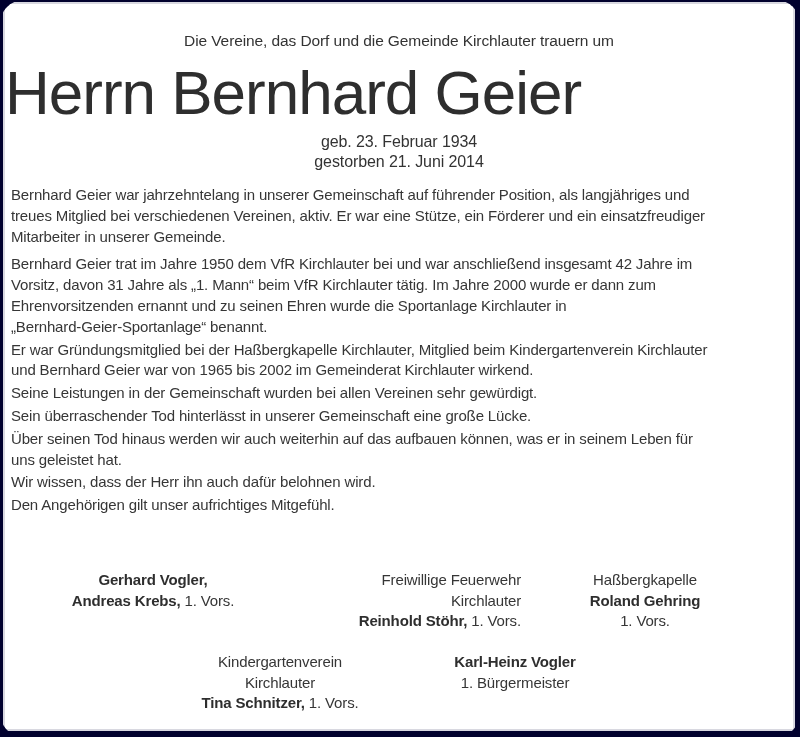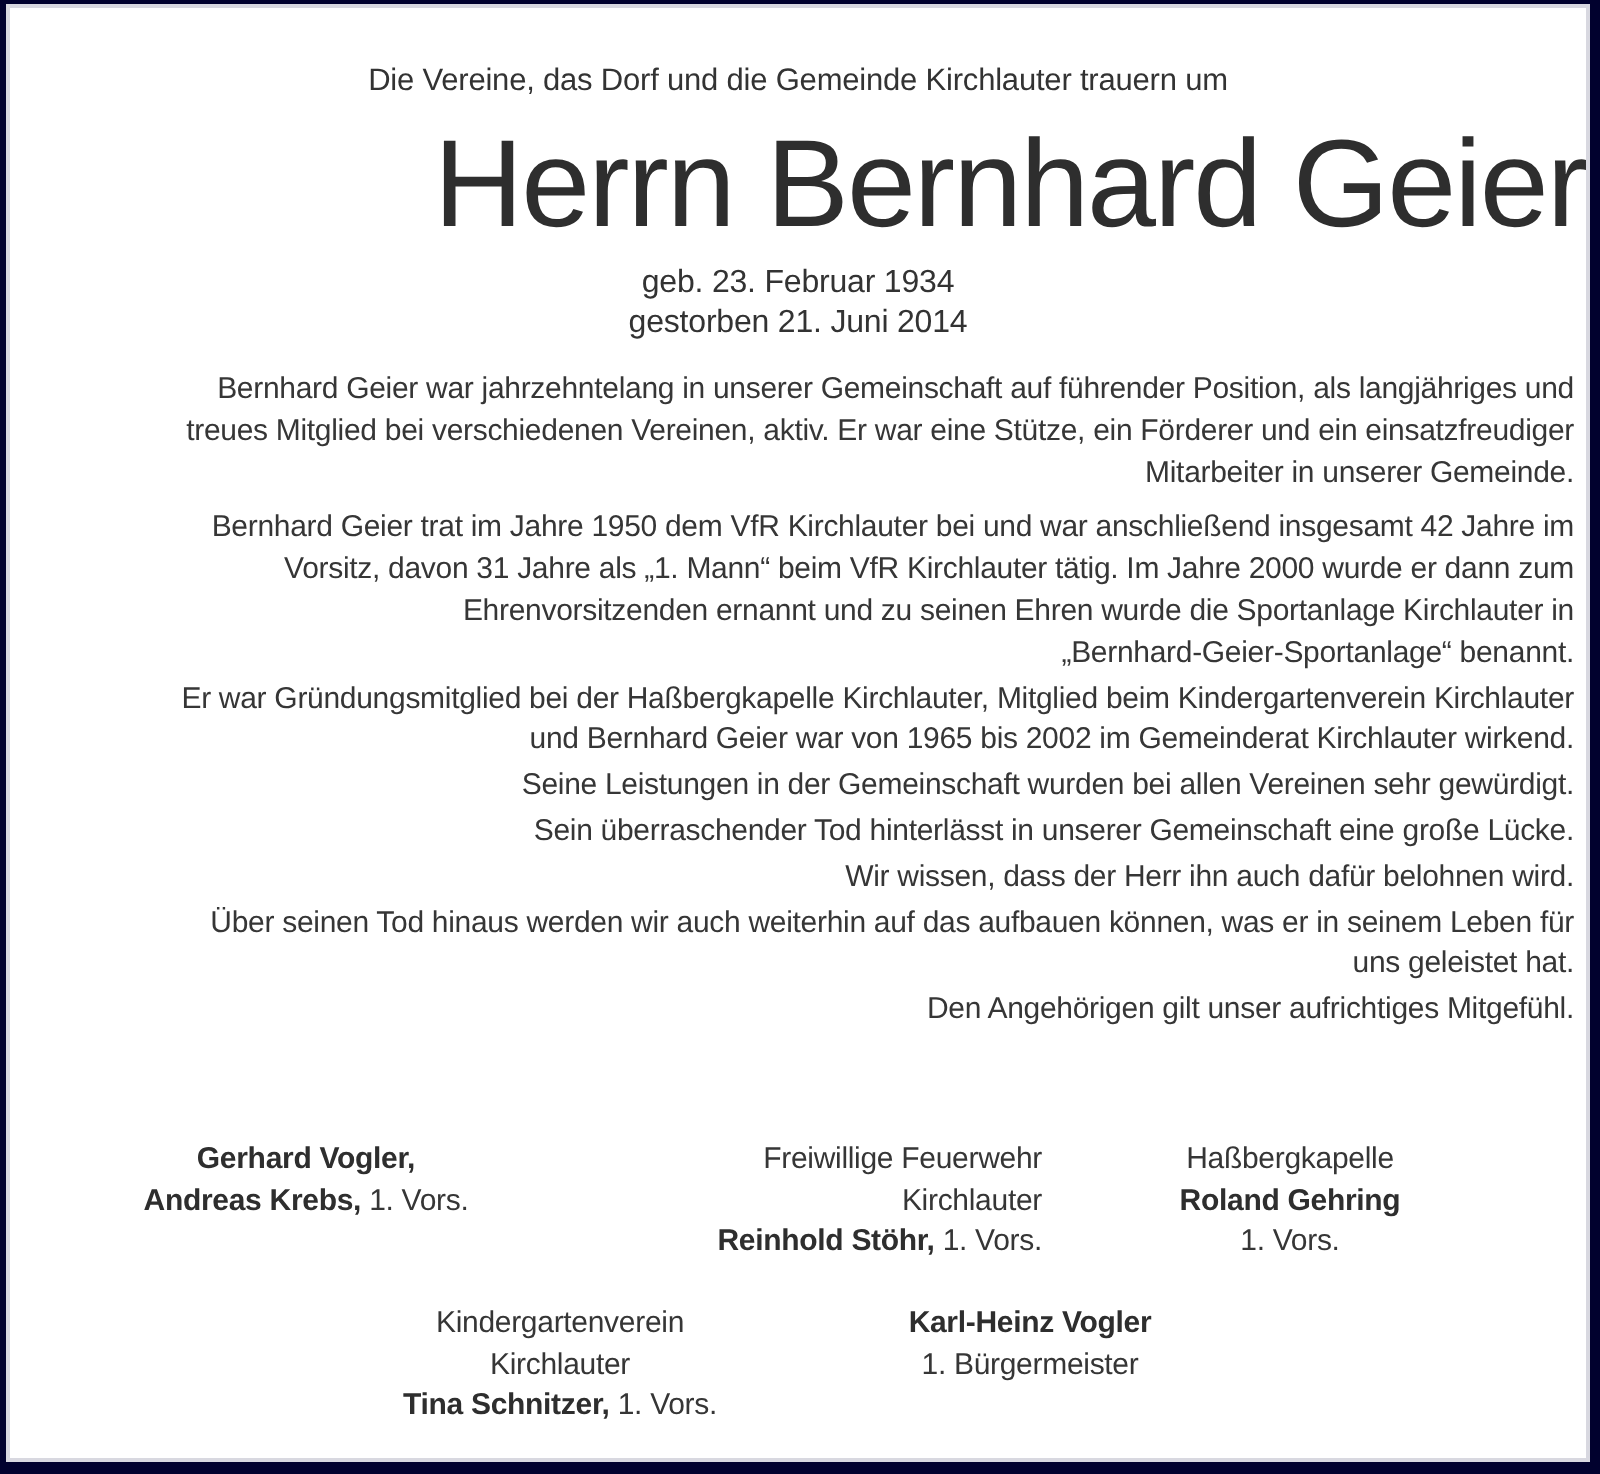--- a/index.html
+++ b/index.html
@@ -7,20 +7,21 @@
     padding: 0;
     background: #01012e;
     font-family: "Liberation Sans", "DejaVu Sans", sans-serif;
   }
   .frame {
     position: relative;
     width: 800px;
     height: 737px;
     background: #01012e;
     overflow: hidden;
+    border-radius: 24px;
   }
   .sheet {
     position: absolute;
     left: 5px;
     top: 4px;
     right: 7px;
     bottom: 8px;
     background: #ffffff;
     box-shadow: 0 0 0 2px #d8d8e0;
     color: #333333;
@@ -37,40 +38,40 @@
   }
   .title {
     position: absolute;
     top: 56px;
     left: 0; right: 0;
     margin: 0;
     font-size: 62px;
     font-weight: 400;
     letter-spacing: -1px;
     line-height: 66px;
-    text-align: right;
+    text-align: left;
     color: #2e2e2e;
   }
   .dates {
     position: absolute;
     top: 128px;
     left: 0; right: 0;
     font-size: 16px;
     line-height: 20px;
     letter-spacing: -0.1px;
     text-align: center;
   }
   .bodytext {
     position: absolute;
     top: 181px;
     left: 6px; right: 6px;
     font-size: 15px;
     line-height: 20.8px;
     letter-spacing: -0.15px;
-    text-align: right;
+    text-align: left;
     color: #363636;
   }
   .para {
     margin: 0 0 2px 0;
     white-space: pre-line;
   }
   .para.gap-after { margin-bottom: 7px; }
   .sigrow {
     position: absolute;
     left: 0; right: 0;
@@ -114,23 +115,23 @@
 treues Mitglied bei verschiedenen Vereinen, aktiv. Er war eine Stütze, ein Förderer und ein einsatzfreudiger
 Mitarbeiter in unserer Gemeinde.</p>
       <p class="para">Bernhard Geier trat im Jahre 1950 dem VfR Kirchlauter bei und war anschließend insgesamt 42 Jahre im
 Vorsitz, davon 31 Jahre als „1. Mann“ beim VfR Kirchlauter tätig. Im Jahre 2000 wurde er dann zum
 Ehrenvorsitzenden ernannt und zu seinen Ehren wurde die Sportanlage Kirchlauter in
 „Bernhard-Geier-Sportanlage“ benannt.</p>
       <p class="para">Er war Gründungsmitglied bei der Haßbergkapelle Kirchlauter, Mitglied beim Kindergartenverein Kirchlauter
 und Bernhard Geier war von 1965 bis 2002 im Gemeinderat Kirchlauter wirkend.</p>
       <p class="para">Seine Leistungen in der Gemeinschaft wurden bei allen Vereinen sehr gewürdigt.</p>
       <p class="para">Sein überraschender Tod hinterlässt in unserer Gemeinschaft eine große Lücke.</p>
-      <p class="para">Wir wissen, dass der Herr ihn auch dafür belohnen wird.</p>
       <p class="para">Über seinen Tod hinaus werden wir auch weiterhin auf das aufbauen können, was er in seinem Leben für
 uns geleistet hat.</p>
+      <p class="para">Wir wissen, dass der Herr ihn auch dafür belohnen wird.</p>
       <p class="para">Den Angehörigen gilt unser aufrichtiges Mitgefühl.</p>
     </div>
 
     <div class="sigrow row1">
       <div class="sigcol c1">
         <div class="sig-line"><span class="b">Gerhard Vogler,</span><span></span></div>
         <div class="sig-line"><span class="b">Andreas Krebs,</span><span> 1. Vors.</span></div>
       </div>
       <div class="sigcol c2">
         <div class="sig-line"><span class="b"></span><span>Freiwillige Feuerwehr</span></div>

